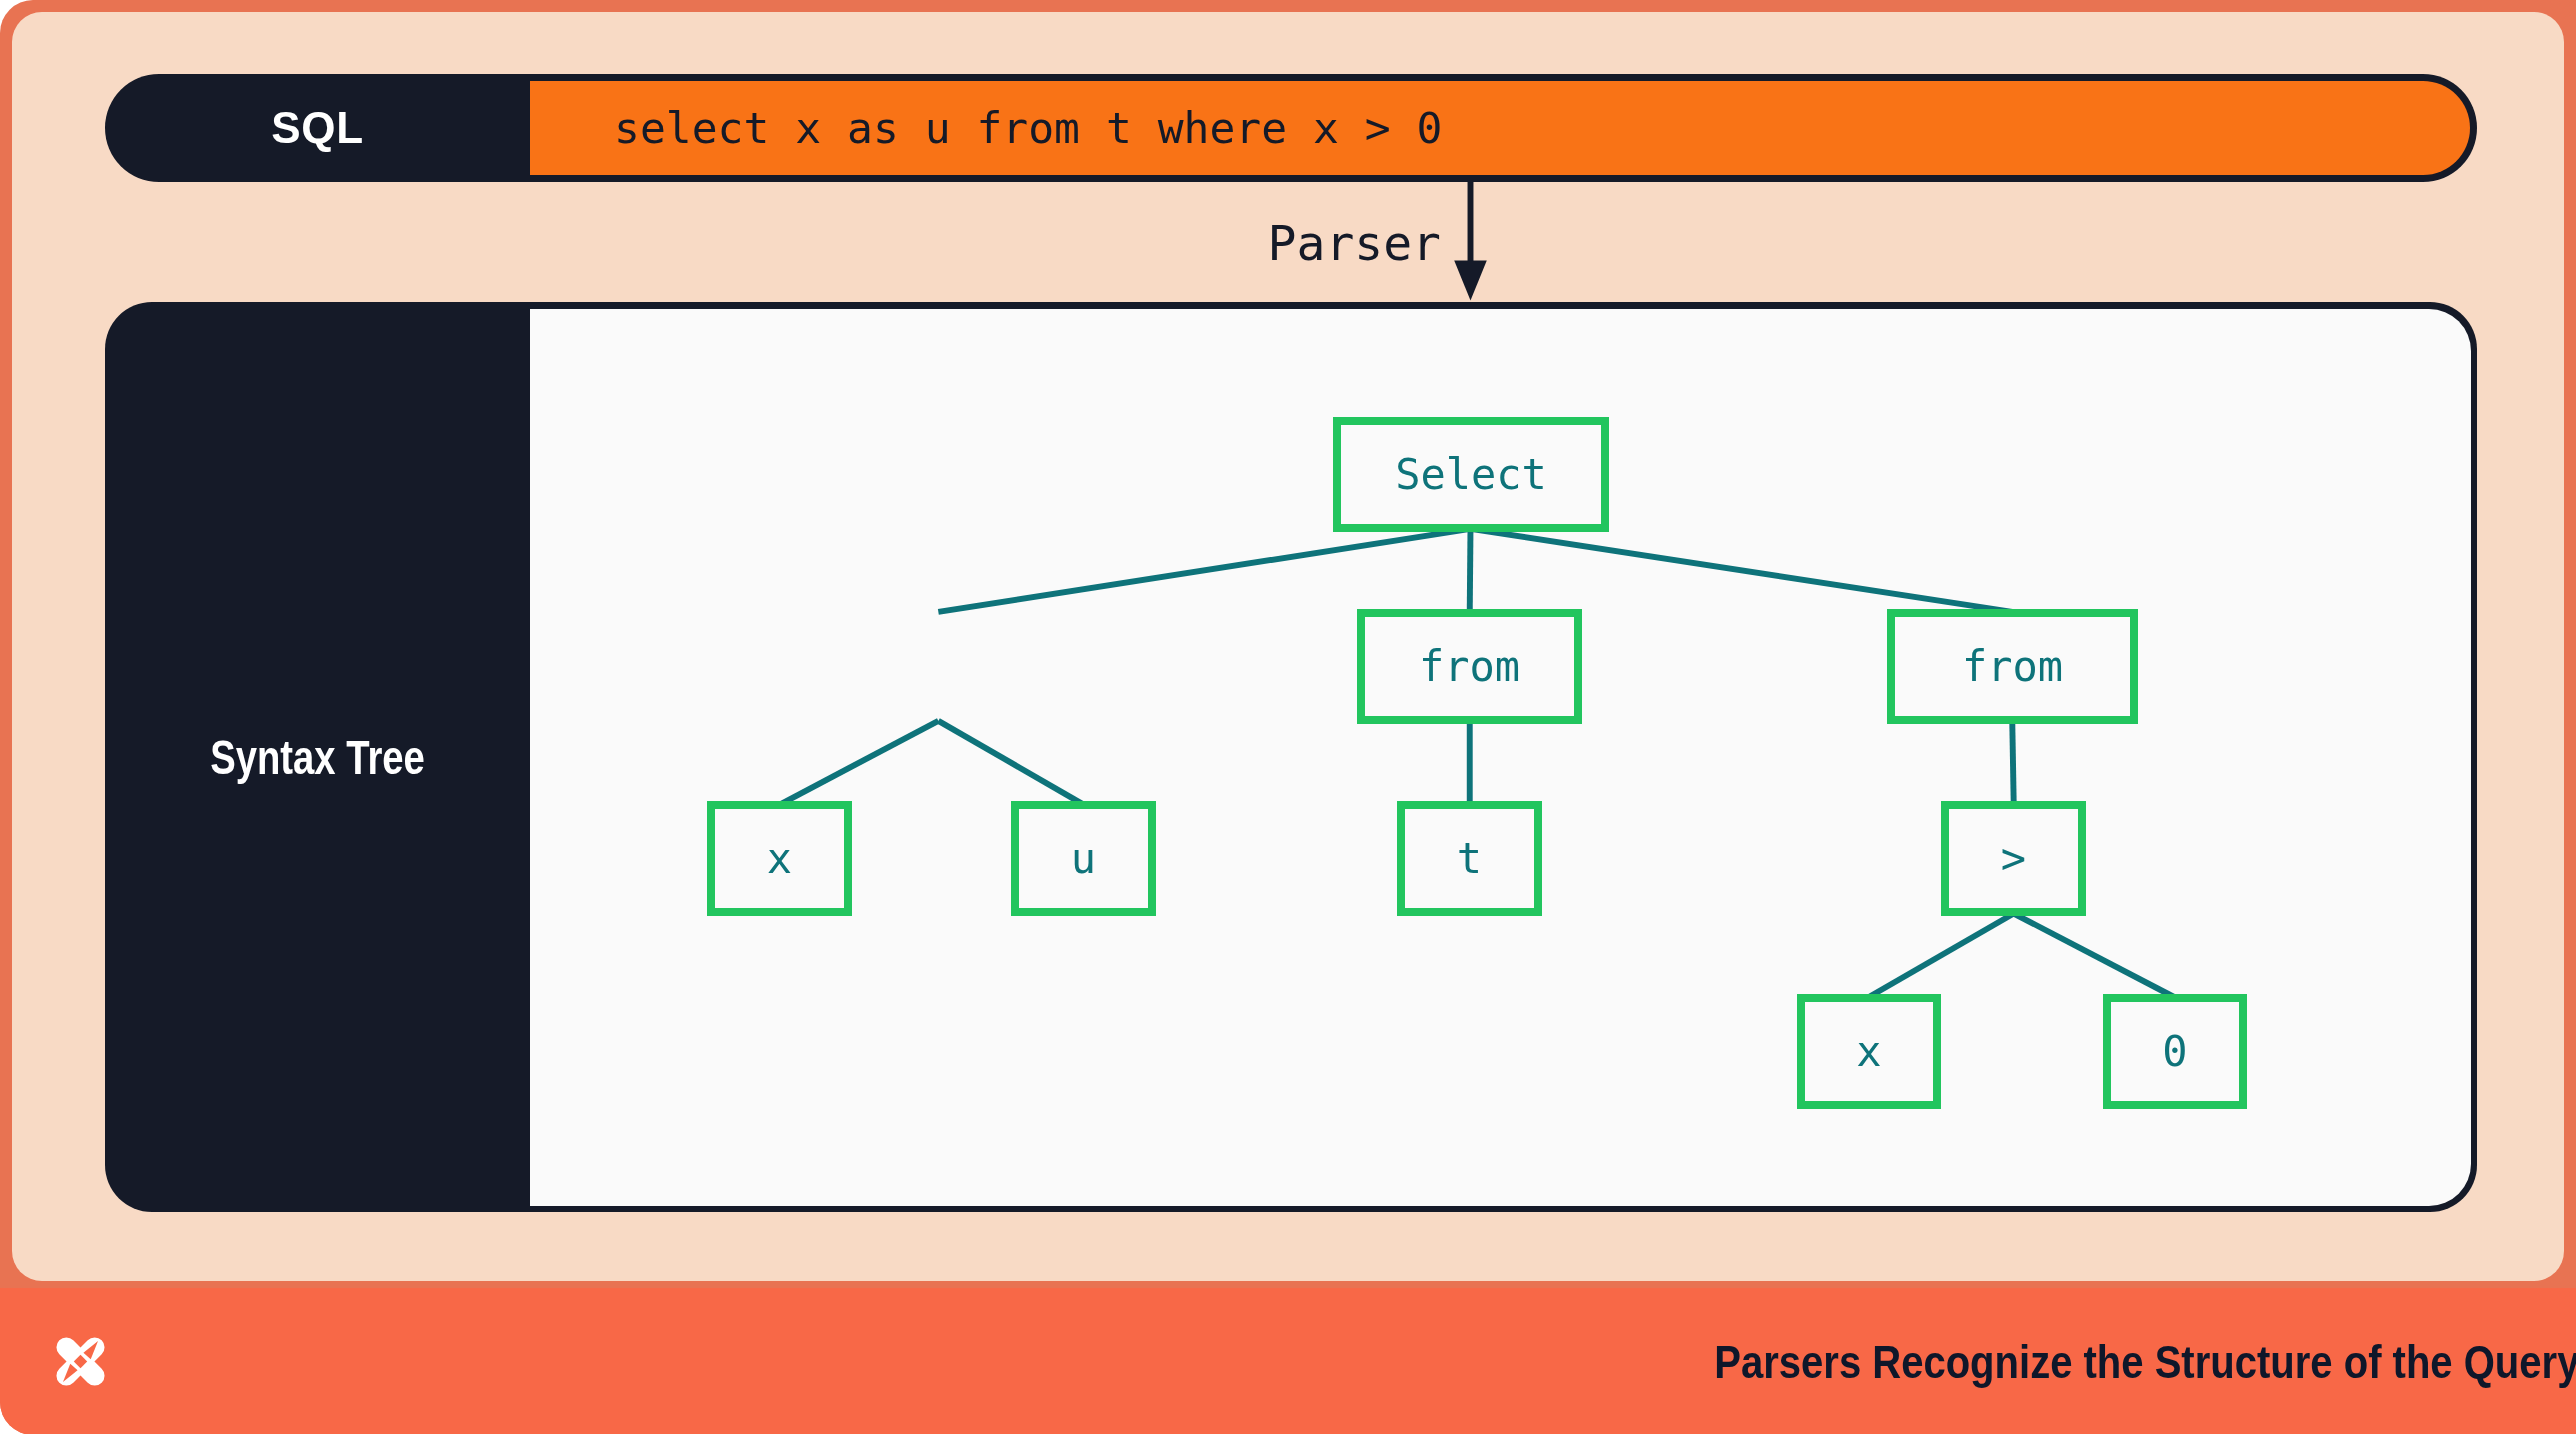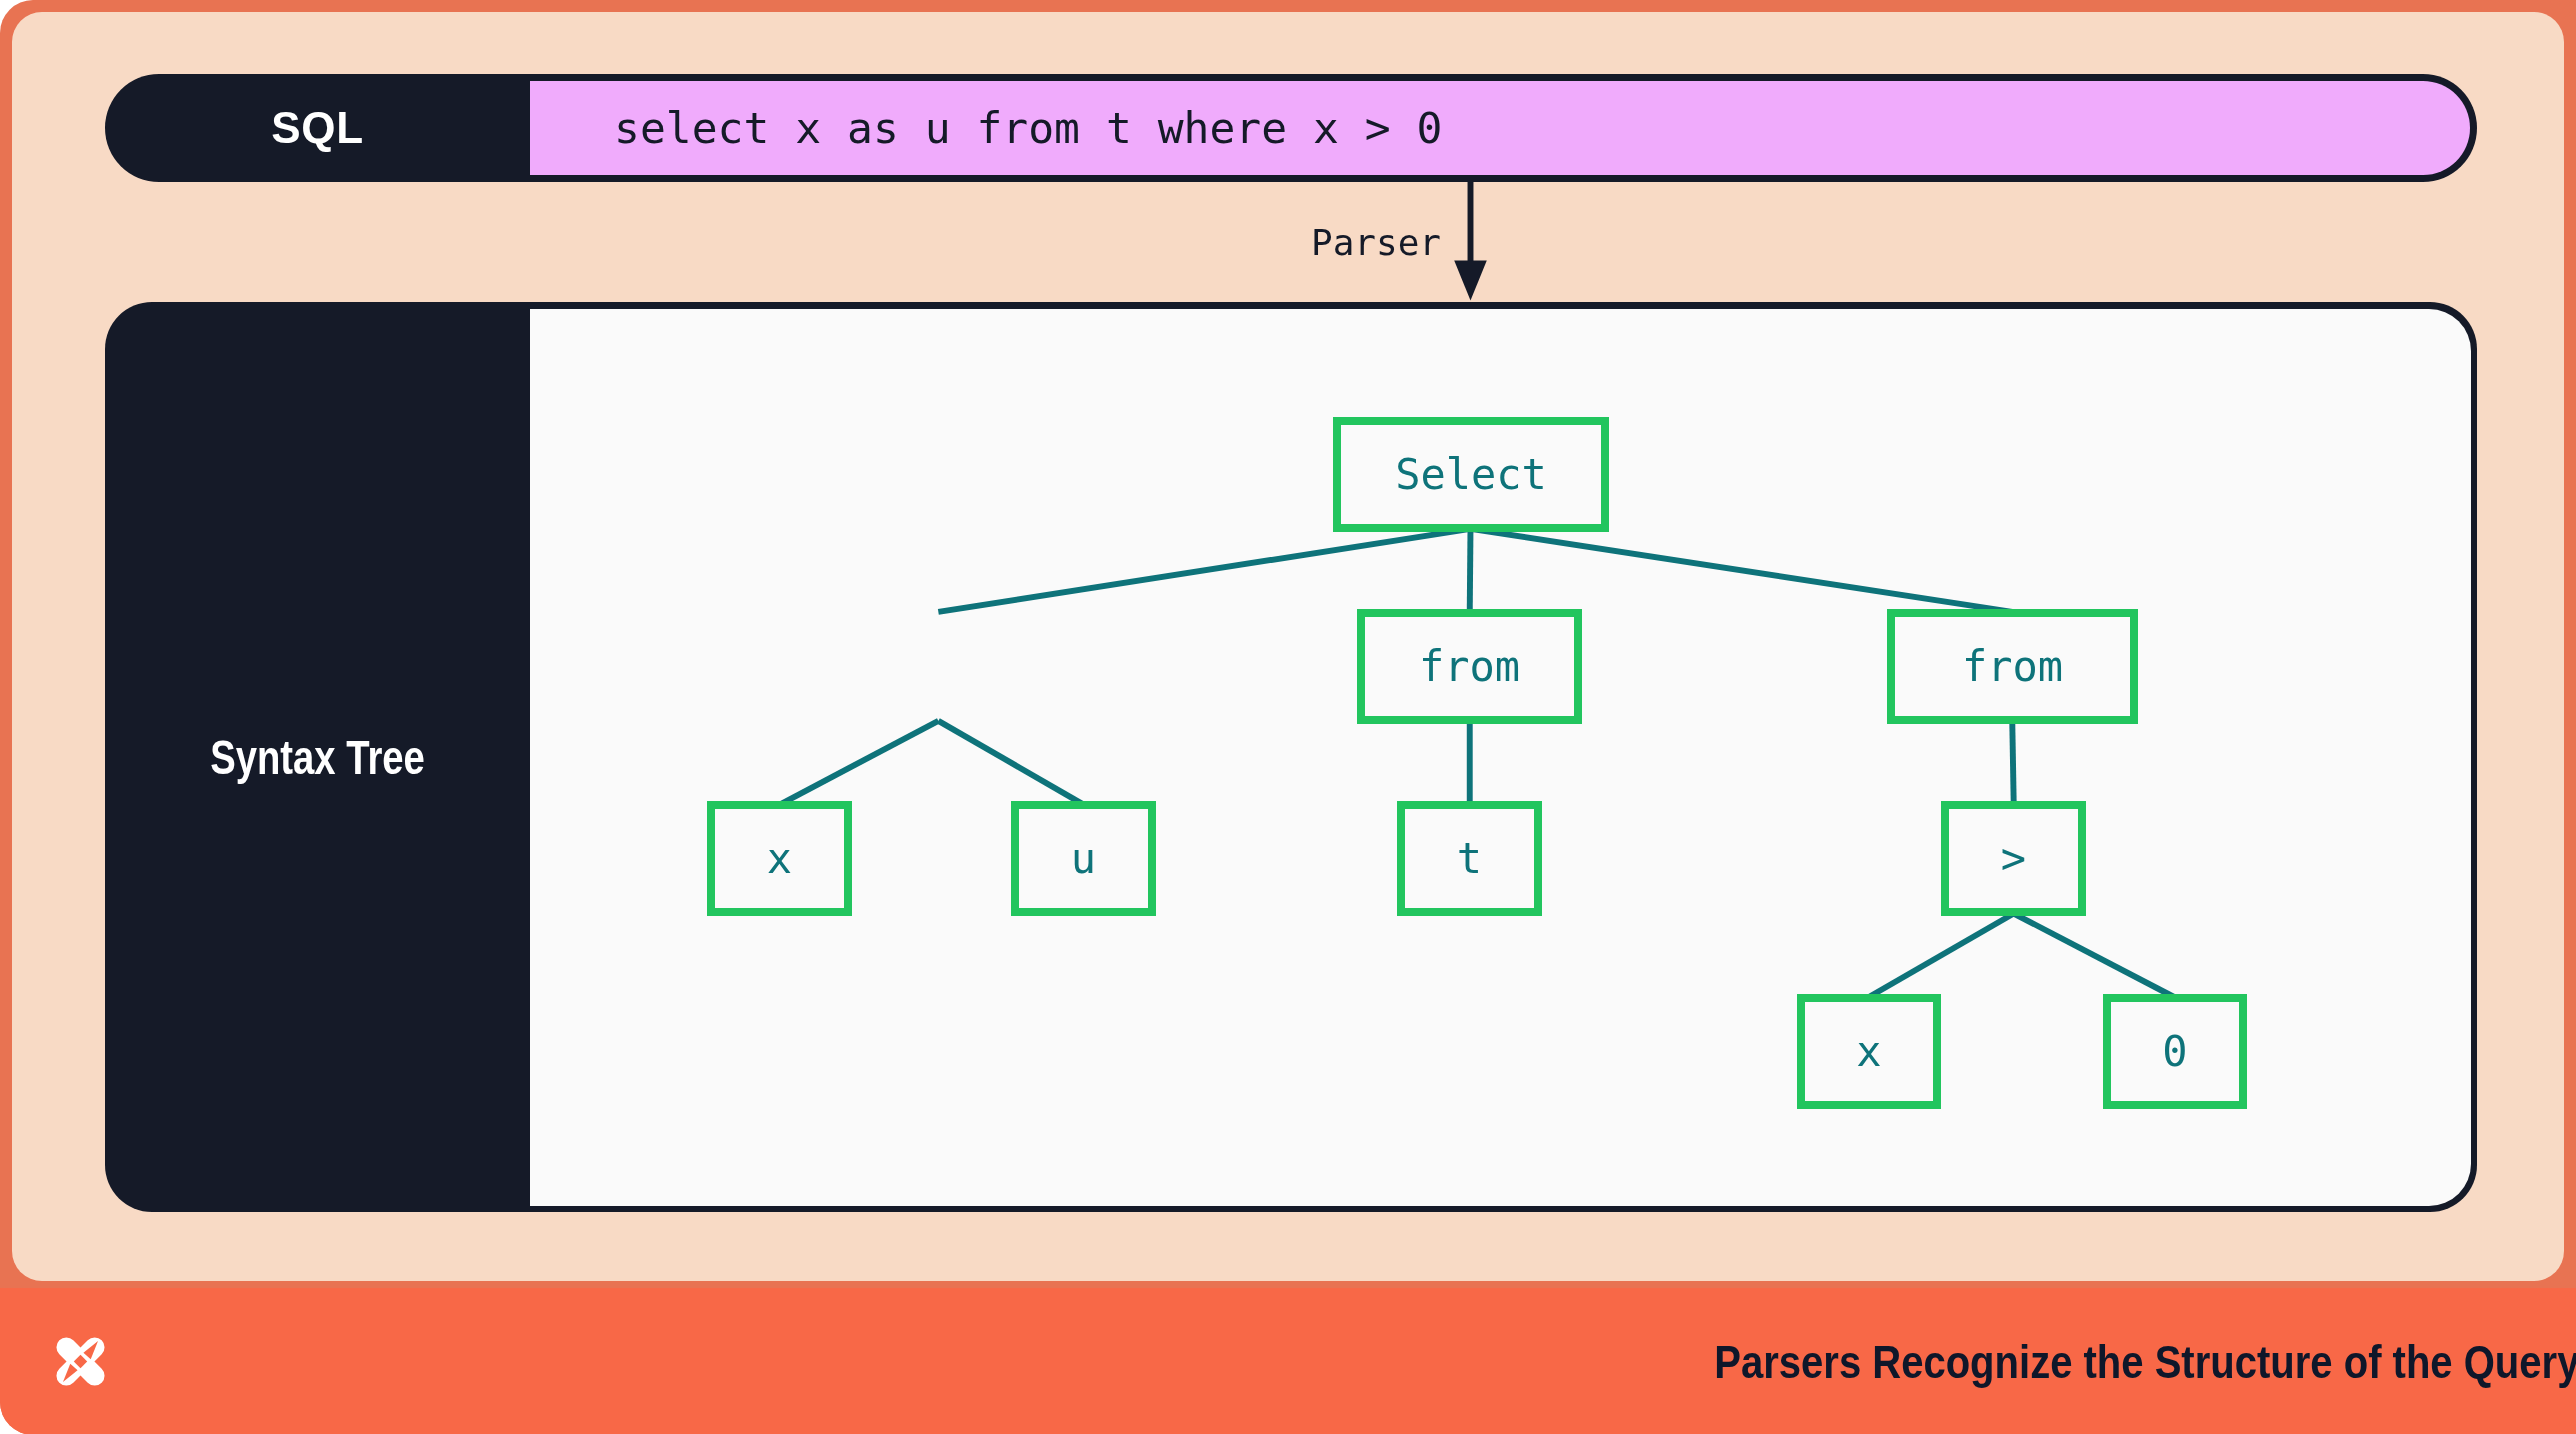--- a/index.html
+++ b/index.html
@@ -43,38 +43,38 @@
     justify-content: center;
     color: #ffffff;
     font-size: 44px;
     font-weight: bold;
     letter-spacing: 0.7px;
     flex: none;
   }
   .sql-bar .bar-body {
     flex: 1;
     margin: 6.7px 6.7px 6.7px 0;
-    background: #f0abfc;
+    background: #f97316;
     border-radius: 0 47px 47px 0;
     display: flex;
     align-items: center;
     padding-left: 84px;
     font-family: "DejaVu Sans Mono", monospace;
     font-size: 43px;
     color: #151A28;
     white-space: pre;
   }
   
   .parser-label {
     position: absolute;
     left: 1070px; top: 222px;
     width: 371px;
     text-align: right;
     font-family: "DejaVu Sans Mono", monospace;
-    font-size: 36px;
+    font-size: 48px;
     line-height: 42px;
     color: #151A28;
   }
   .parser-arrow {
     position: absolute;
     left: 1451px; top: 182px;
   }
   
   .tree-panel {
     position: absolute;

